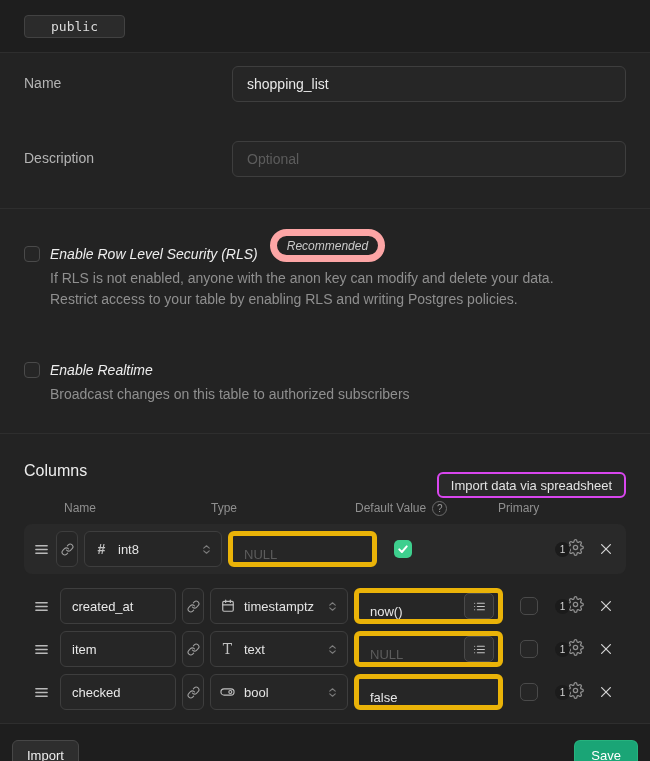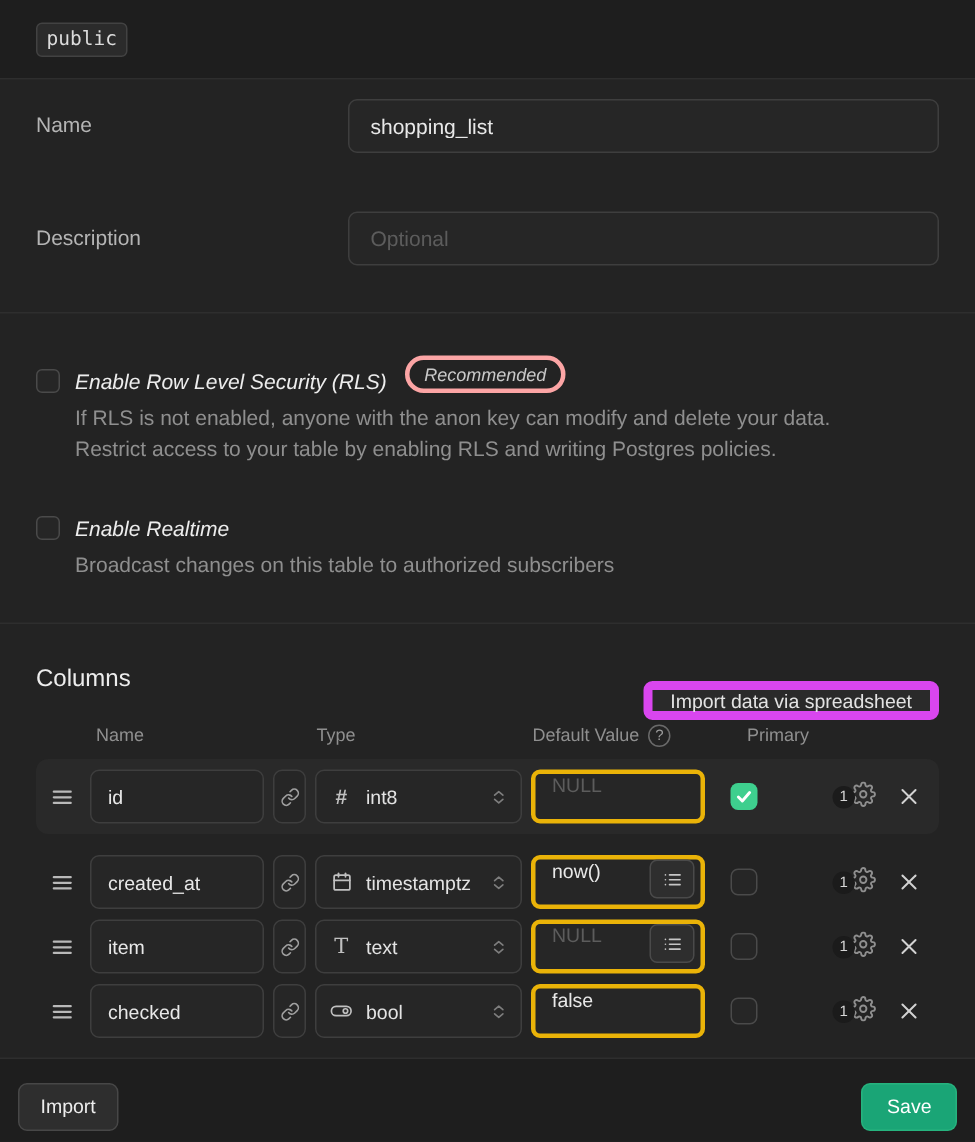--- a/index.html
+++ b/index.html
@@ -18,62 +18,62 @@
     background: #1e1e1e;
     border-bottom: 1px solid #2e2e2e;
     display: flex; align-items: center; gap: 12px;
     padding: 0 24px;
   }
   .dlg-title { font-size: 14px; font-weight: 600; color: #ededed; }
   .code-badge {
     font-family: "DejaVu Sans Mono", monospace;
     font-size: 13px; color: #dcdcdc;
     background: #2b2b2b; border: 1px solid #424242;
-    border-radius: 4px; padding: 3px 6px;
+    border-radius: 4px; padding: 3px 26px;
   }
   
   .section { border-bottom: 1px solid #2e2e2e; }
   .sec-fields { padding: 13px 24px 31px; }
   .form-row { display: flex; align-items: flex-start; }
   .form-row + .form-row { margin-top: 39px; }
   .form-label { width: 208px; padding-top: 9px; color: #b4b4b4; font-size: 14px; }
   .text-input {
     flex: 1; height: 36px;
     background: #262626; border: 1px solid #3e3e3e; border-radius: 6px;
     color: #e8e8e8; font-size: 14px; font-family: "Liberation Sans", sans-serif;
     padding: 0 14px; outline: none;
   }
   .text-input::placeholder { color: #5c5c5c; }
   
   .sec-toggles { padding: 33px 24px 28px; }
-  .toggle-block + .toggle-block { margin-top: 30px; }
+  .toggle-block + .toggle-block { margin-top: 48px; }
   .toggle-head { display: flex; align-items: flex-end; gap: 10px; height: 20px; font-style: italic; }
   .checkbox {
     width: 16px; height: 16px; flex: 0 0 auto;
     background: #262626; border: 1px solid #4a4a4a; border-radius: 4px;
     display: inline-flex; align-items: center; justify-content: center;
     cursor: pointer;
   }
   .toggle-label { color: #ededed; font-size: 14px; }
   .pill-badge {
-    border: 3px solid #fca5a5; border-radius: 999px;
+    border: 7px solid #fca5a5; border-radius: 999px;
     font-size: 12px; color: #c9c9c9; padding: 2.5px 10px; margin-left: 2px;
   }
   .toggle-desc { margin: 6px 0 0 26px; color: #8f8f8f; font-size: 14px; line-height: 21px; }
   
   .sec-columns { padding: 24px 24px 6px; }
   .columns-head { display: flex; align-items: center; justify-content: space-between; height: 26px; }
   .columns-title { font-size: 16px; font-weight: 500; color: #ededed; }
   .btn {
     display: inline-flex; align-items: center; justify-content: center;
     border-radius: 6px; font-size: 13px; cursor: pointer;
     font-family: "Liberation Sans", sans-serif;
   }
   .btn-secondary {
-    background: #2a2a2a; border: 6px solid #d946ef; color: #e3e3e3;
+    background: #2a2a2a; border: 2px solid #d946ef; color: #e3e3e3;
     height: 26px; padding: 0 12px; margin-top: 28px;
   }
   .col-headers { display: flex; margin-top: 16px; padding-left: 40px; height: 16px;
     font-size: 12px; color: #8f8f8f; align-items: center; }
   .ch-name { width: 147px; }
   .ch-type { width: 144px; }
   .ch-default { width: 143px; display: flex; align-items: center; gap: 6px; }
   .help-icon {
     width: 15px; height: 15px; border: 1px solid #6a6a6a; border-radius: 50%;
     display: inline-flex; align-items: center; justify-content: center;
@@ -101,23 +101,23 @@
     background: #262626; border: 1px solid #3e3e3e; border-radius: 6px;
     display: flex; align-items: center; gap: 9px; padding: 0 9px;
     cursor: pointer;
   }
   .type-icon { color: #c0c0c0; display: inline-flex; align-items: center; width: 15px; justify-content: center; }
   .type-icon .glyph { font-size: 14px; font-weight: 600; }
   .type-icon .glyph.serif { font-family: "DejaVu Serif", serif; font-weight: 500; }
   .type-label { color: #e3e3e3; font-size: 13px; flex: 1; white-space: nowrap; overflow: hidden; }
   .sel-chevrons { color: #7d7d7d; display: inline-flex; }
   .default-field {
-    width: 116px; height: 36px; margin-left: 6px;
-    background: #262626; border: 3px solid #eab308; border-radius: 6px;
-    display: flex; align-items: flex-start; padding: 0 4px 0 11px;
+    width: 149px; height: 36px; margin-left: 6px;
+    background: #262626; border: 5px solid #eab308; border-radius: 6px;
+    display: flex; align-items: flex-end; padding: 0 4px 0 11px;
   }
   .default-field input {
     flex: 1; min-width: 0; background: transparent; border: none; outline: none;
     color: #e8e8e8; font-size: 13px; font-family: "Liberation Sans", sans-serif;
   }
   .default-field input::placeholder { color: #5c5c5c; }
   .picker-btn {
     width: 30px; height: 26px; flex: 0 0 auto;
     background: #2e2e2e; border: 1px solid #4a4a4a; border-radius: 5px;
     color: #c6c6c6; display: inline-flex; align-items: center; justify-content: center;
@@ -209,21 +209,20 @@
   <div class="rows-wrap" id="rows-wrap">
       <div class="row-highlight">
         <div class="col-row">
           <span class="drag-handle">
             <svg viewBox="0 0 16 16" width="15" height="15" fill="none" stroke="currentColor" stroke-width="1.6" stroke-linecap="round">
               <line x1="2" y1="4" x2="14" y2="4"></line>
               <line x1="2" y1="8" x2="14" y2="8"></line>
               <line x1="2" y1="12" x2="14" y2="12"></line>
             </svg>
           </span>
-          <input class="cell-name" value="id" style="">
           <button class="icon-btn">
             <svg viewBox="0 0 24 24" width="13" height="13" fill="none" stroke="currentColor" stroke-width="2" stroke-linecap="round" stroke-linejoin="round">
               <path d="M10 13a5 5 0 0 0 7.54.54l3-3a5 5 0 0 0-7.07-7.07l-1.72 1.71"></path>
               <path d="M14 11a5 5 0 0 0-7.54-.54l-3 3a5 5 0 0 0 7.07 7.07l1.71-1.71"></path>
             </svg>
           </button>
           <div class="type-select">
             <span class="type-icon">
               <span class="glyph">#</span>
             </span>

